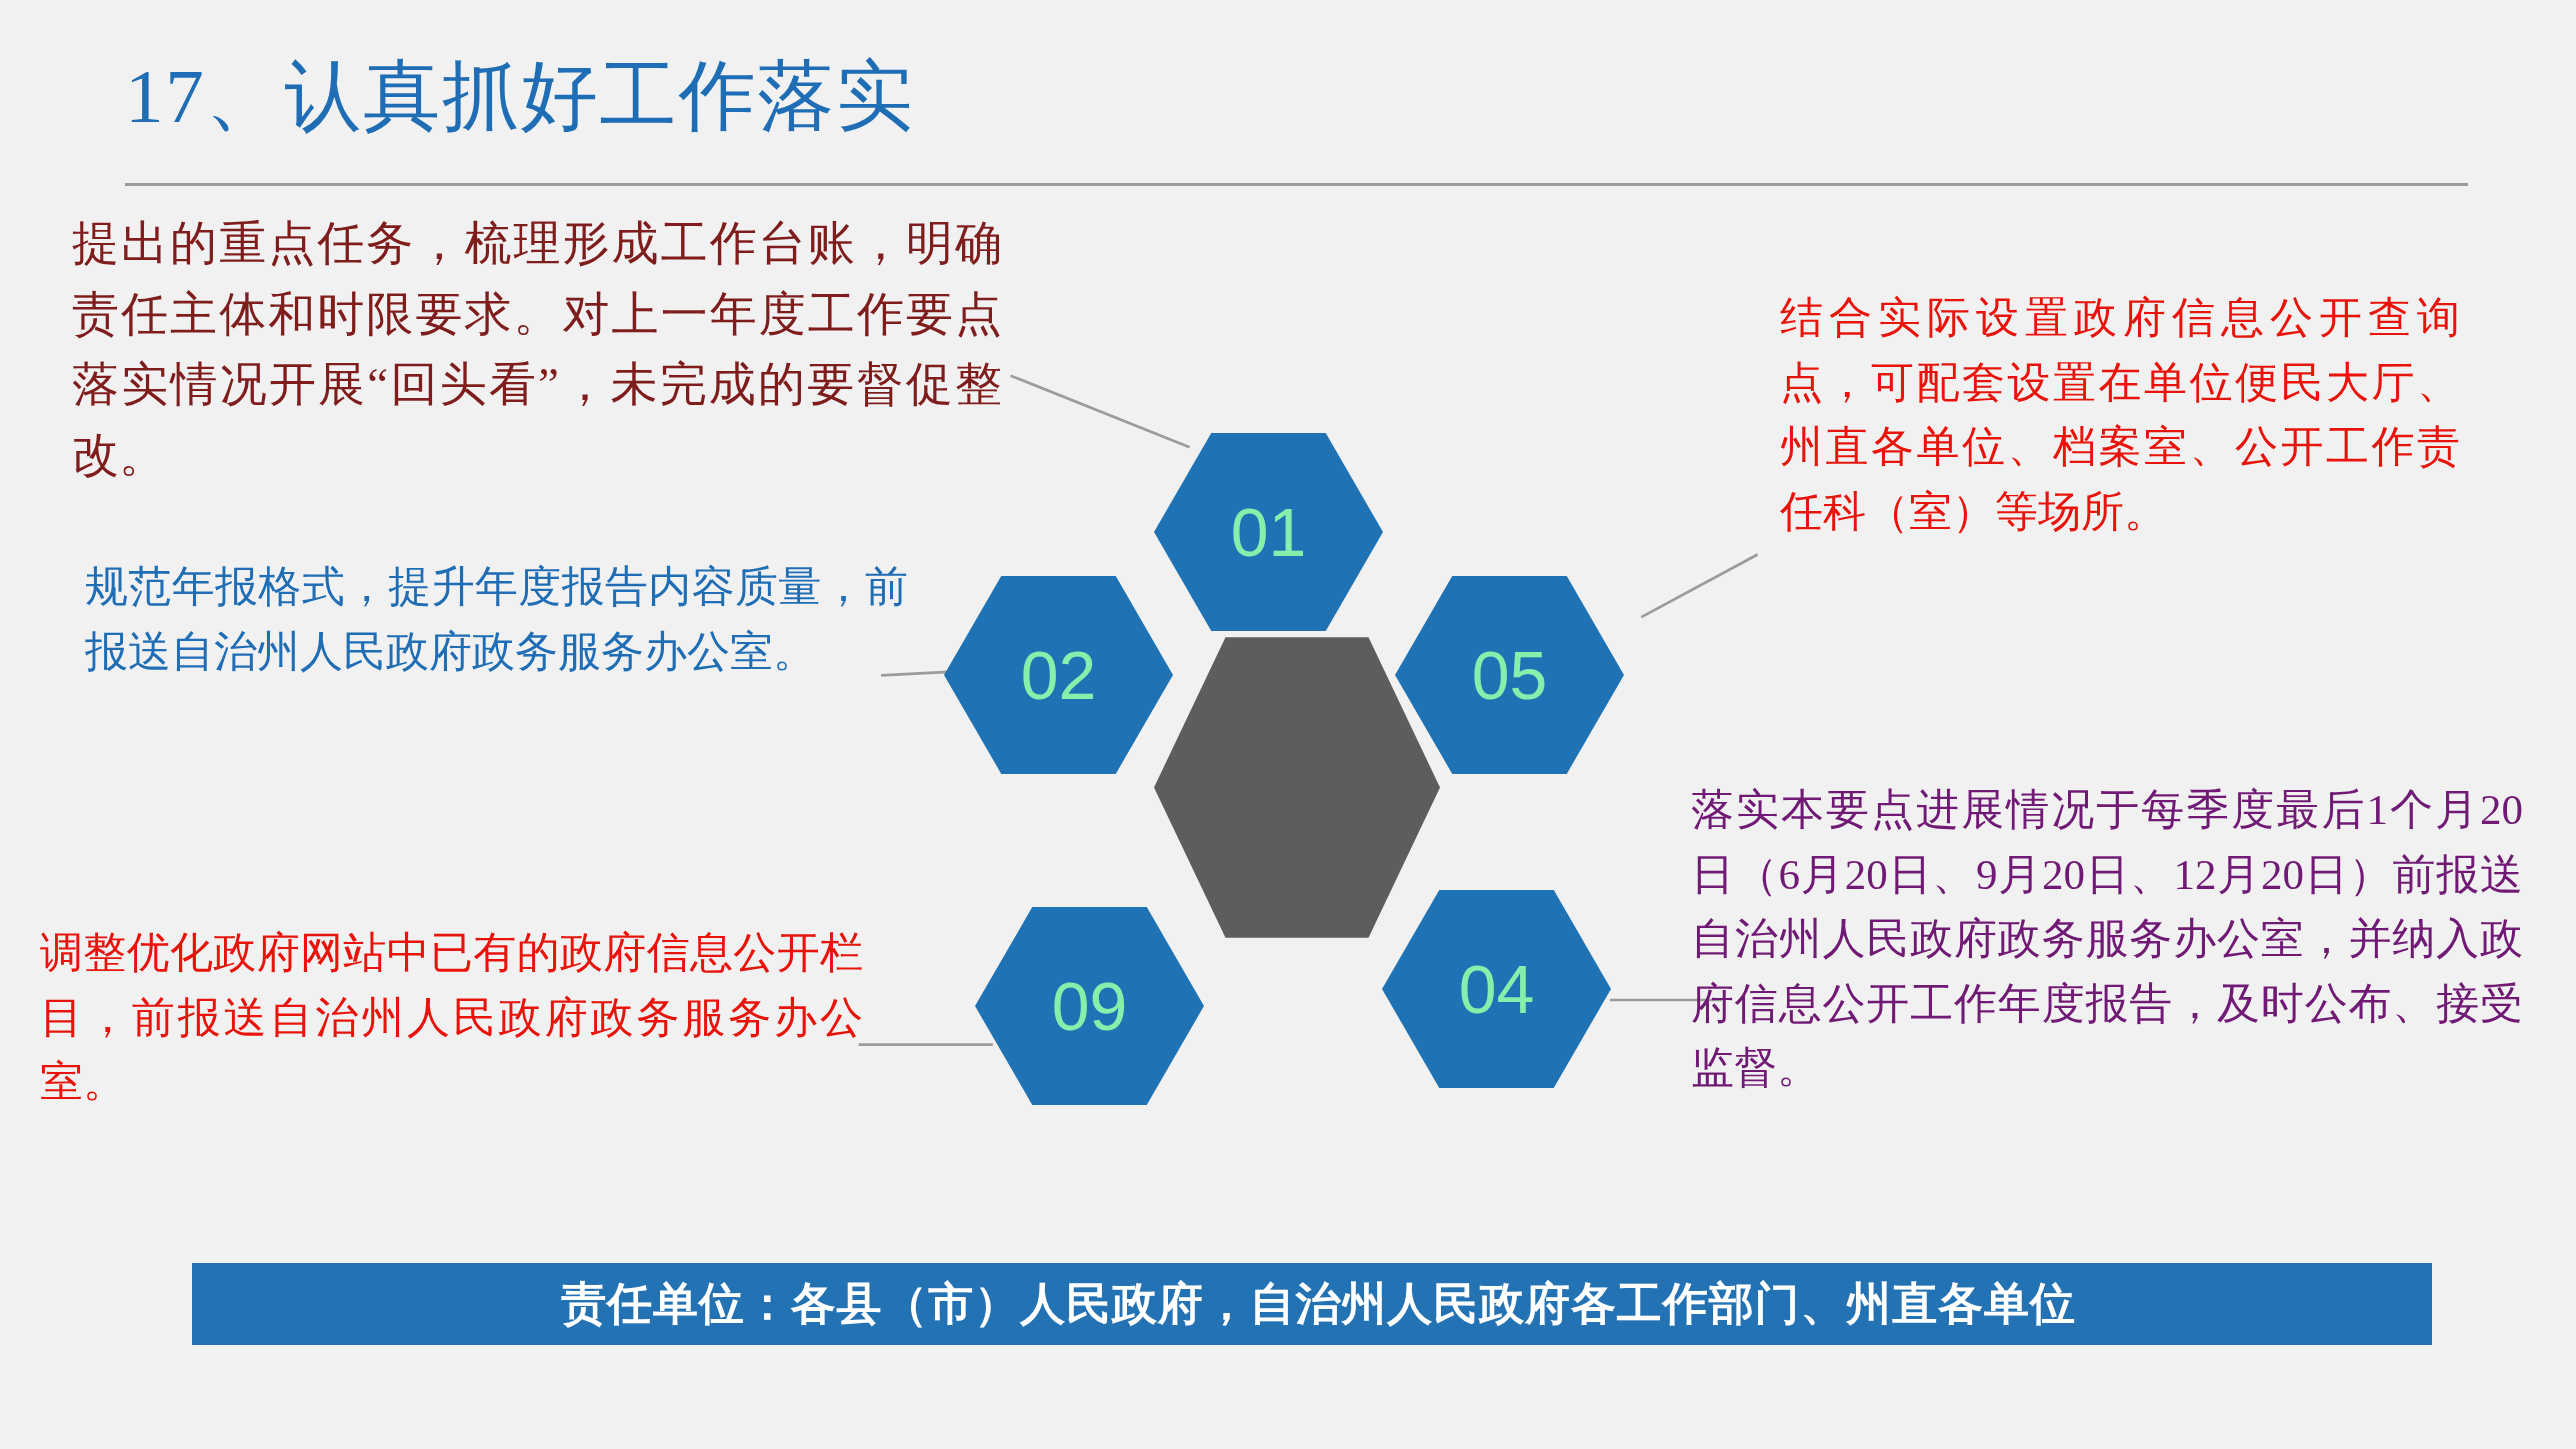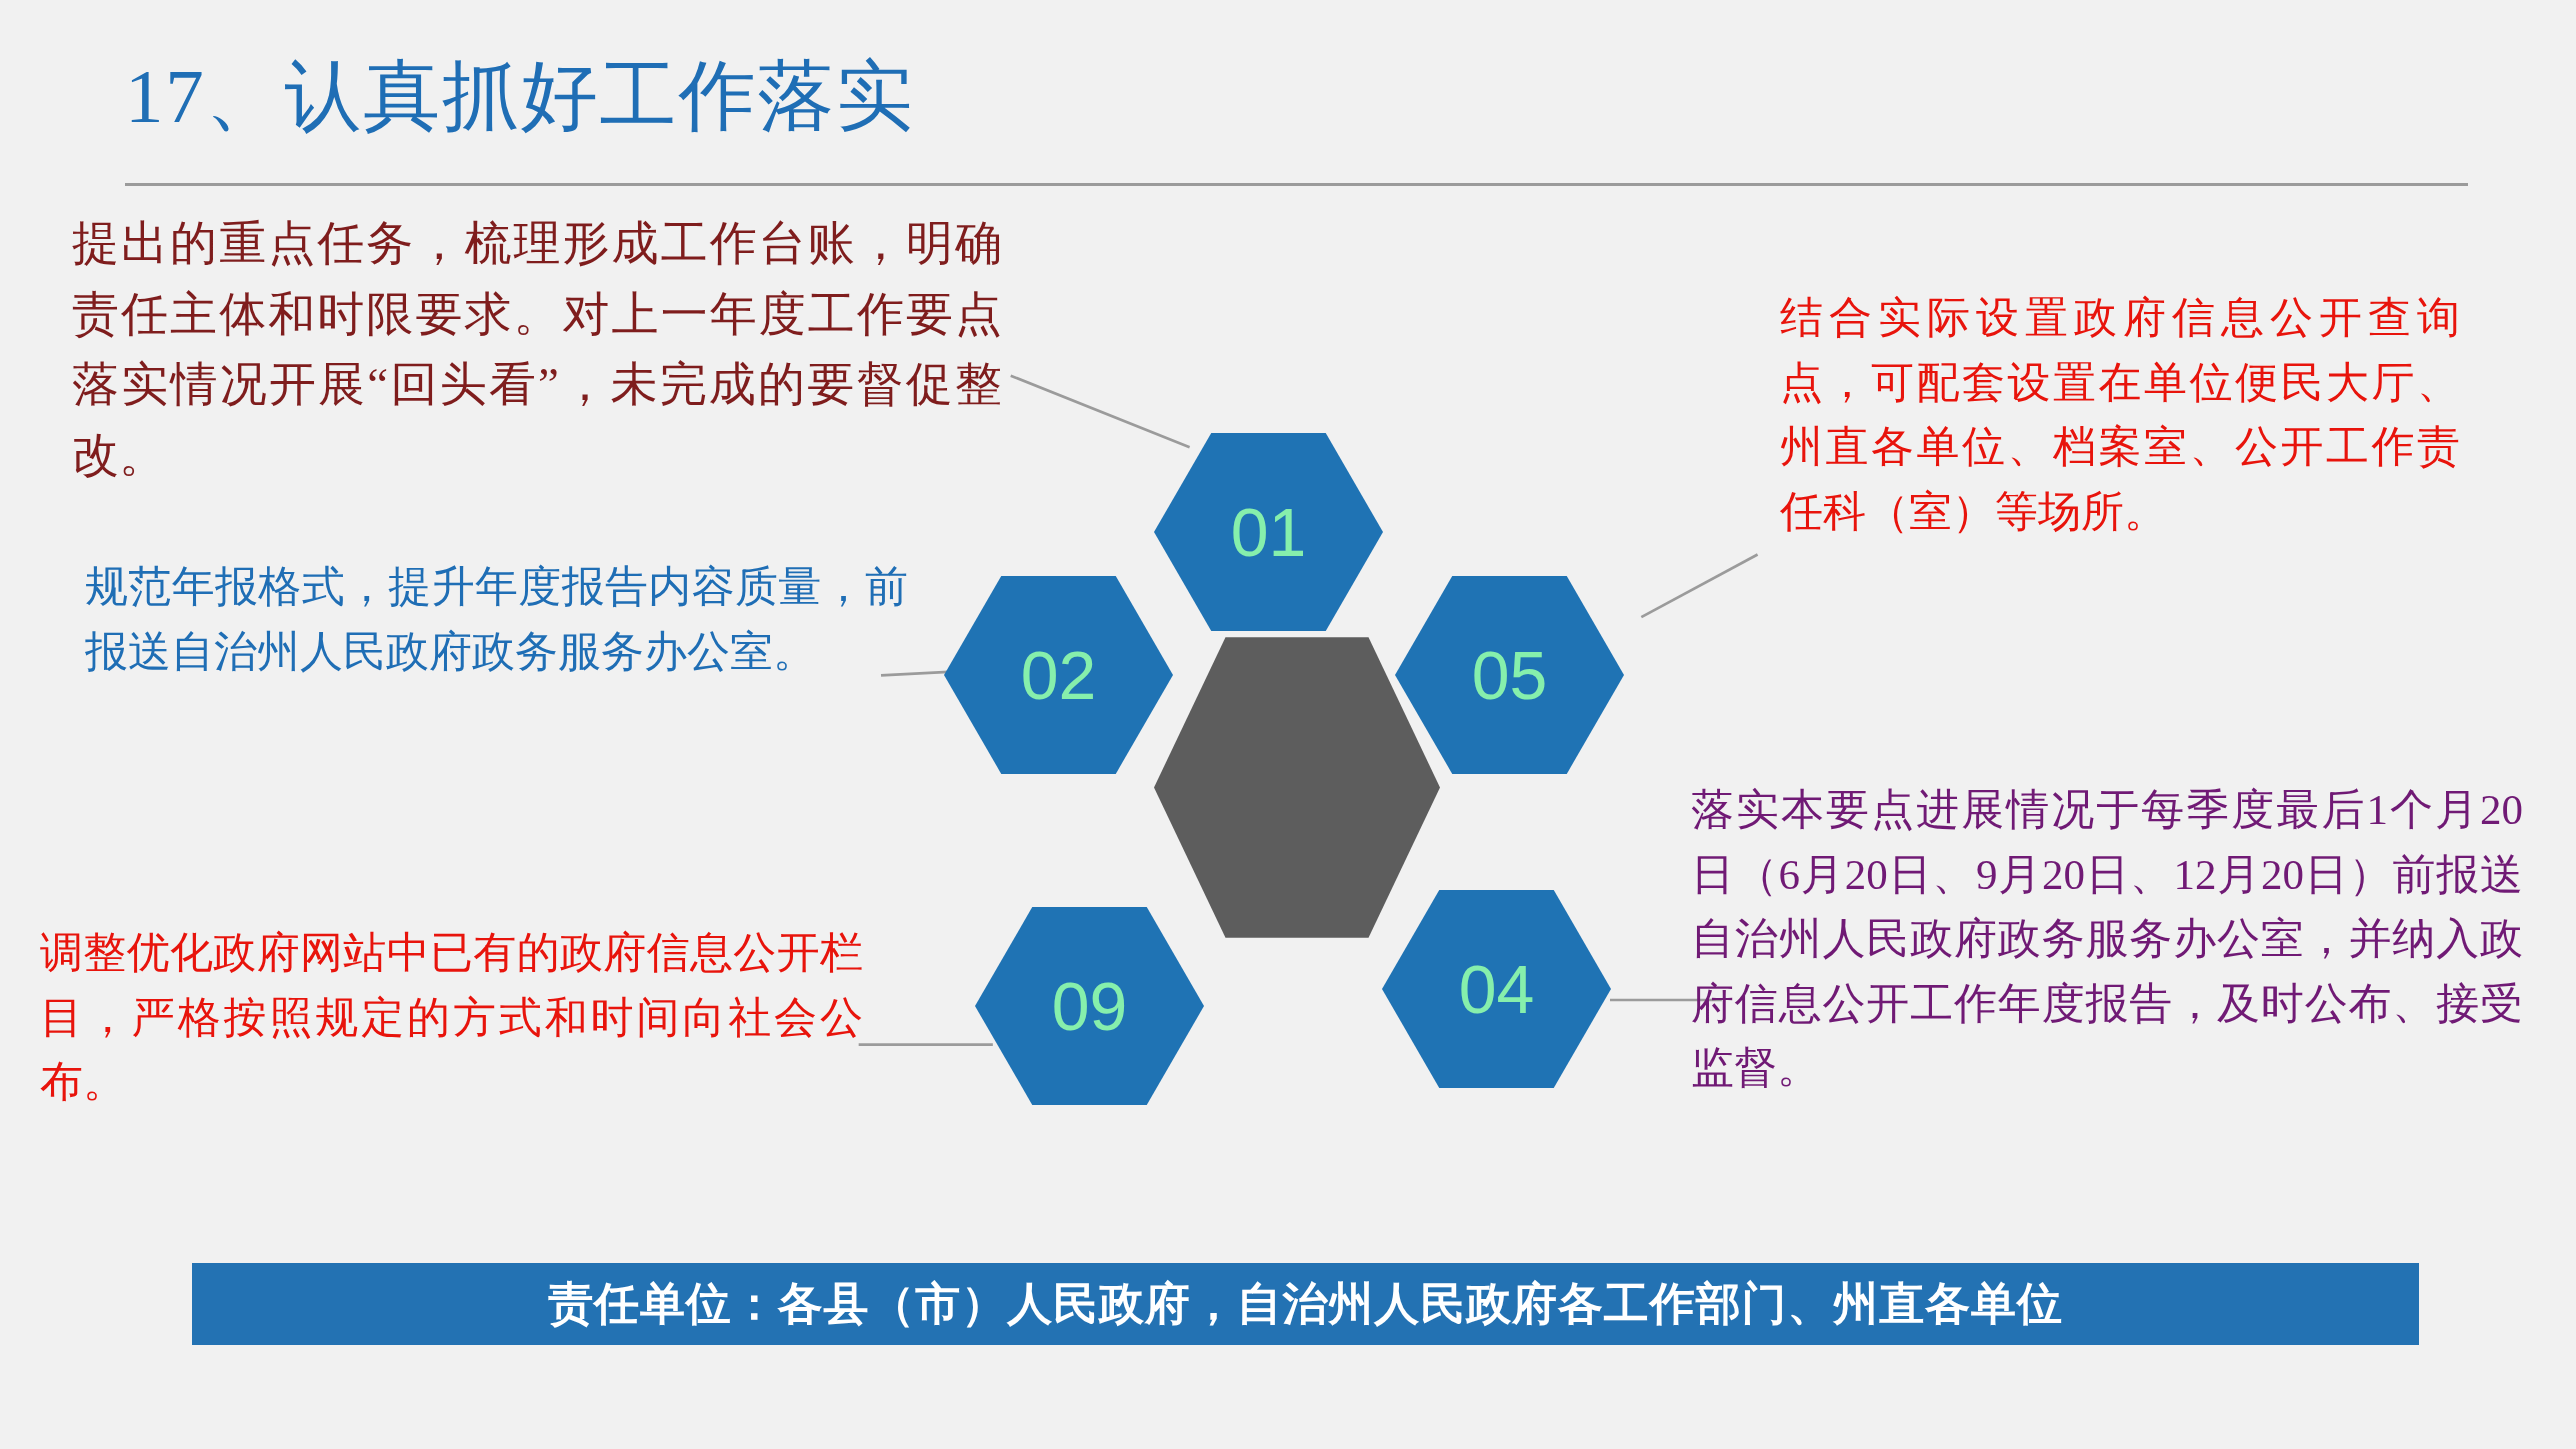--- a/index.html
+++ b/index.html
@@ -126,39 +126,40 @@
     height: 82px;
     background: #2372b3;
     display: flex;
     align-items: center;
     justify-content: center;
     color: #ffffff;
     font-size: 45px;
     font-weight: bold;
     font-family: "Liberation Serif", "DejaVu Serif", serif;
     letter-spacing: 0.9px;
+    padding-left: 13px;
   }
 </style>
 </head>
 <body>
 
 <div id="title">17、认真抓好工作落实</div>
 <div id="title-rule"></div>
 
 <svg id="connectors" viewBox="0 0 2880 1620" width="2576" height="1449">
   <line x1="1130" y1="420" x2="1330" y2="500" stroke="#9b9b9b" stroke-width="3"></line>
   <line x1="985" y1="755" x2="1120" y2="748" stroke="#9b9b9b" stroke-width="3"></line>
   <line x1="960" y1="1168" x2="1110" y2="1168" stroke="#9b9b9b" stroke-width="3"></line>
   <line x1="1835" y1="690" x2="1965" y2="620" stroke="#9b9b9b" stroke-width="3"></line>
   <line x1="1800" y1="1118" x2="1925" y2="1118" stroke="#9b9b9b" stroke-width="3"></line>
 </svg>
 
 <div class="txt" id="blk-top-left">提出的重点任务，梳理形成工作台账，明确责任主体和时限要求。对上一年度工作要点落实情况开展“回头看”，未完成的要督促整改。</div>
 <div class="txt" id="blk-02">规范年报格式，提升年度报告内容质量，前报送自治州人民政府政务服务办公室。</div>
-<div class="txt" id="blk-03">调整优化政府网站中已有的政府信息公开栏目，严格按照规定的方式和时间向社会公布。</div>
+<div class="txt" id="blk-03">调整优化政府网站中已有的政府信息公开栏目，前报送自治州人民政府政务服务办公室。</div>
 <div class="txt" id="blk-05">结合实际设置政府信息公开查询点，可配套设置在单位便民大厅、州直各单位、档案室、公开工作责任科（室）等场所。</div>
 <div class="txt" id="blk-04">落实本要点进展情况于每季度最后1个月20日（6月20日、9月20日、12月20日）前报送自治州人民政府政务服务办公室，并纳入政府信息公开工作年度报告，及时公布、接受监督。</div>
 
 <div class="hex center" id="hexcenter"></div>
 <div class="hex" id="hex01">01</div>
 <div class="hex" id="hex02">02</div>
 <div class="hex" id="hex05">05</div>
 <div class="hex" id="hex03">09</div>
 <div class="hex" id="hex04">04</div>
 

